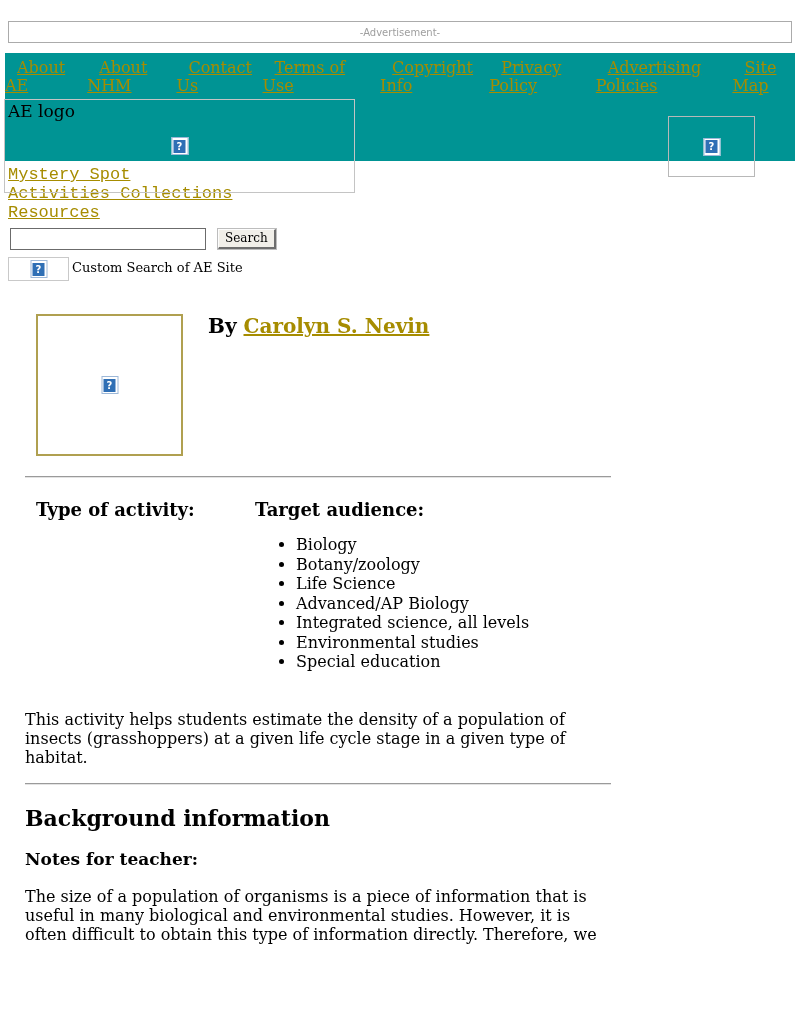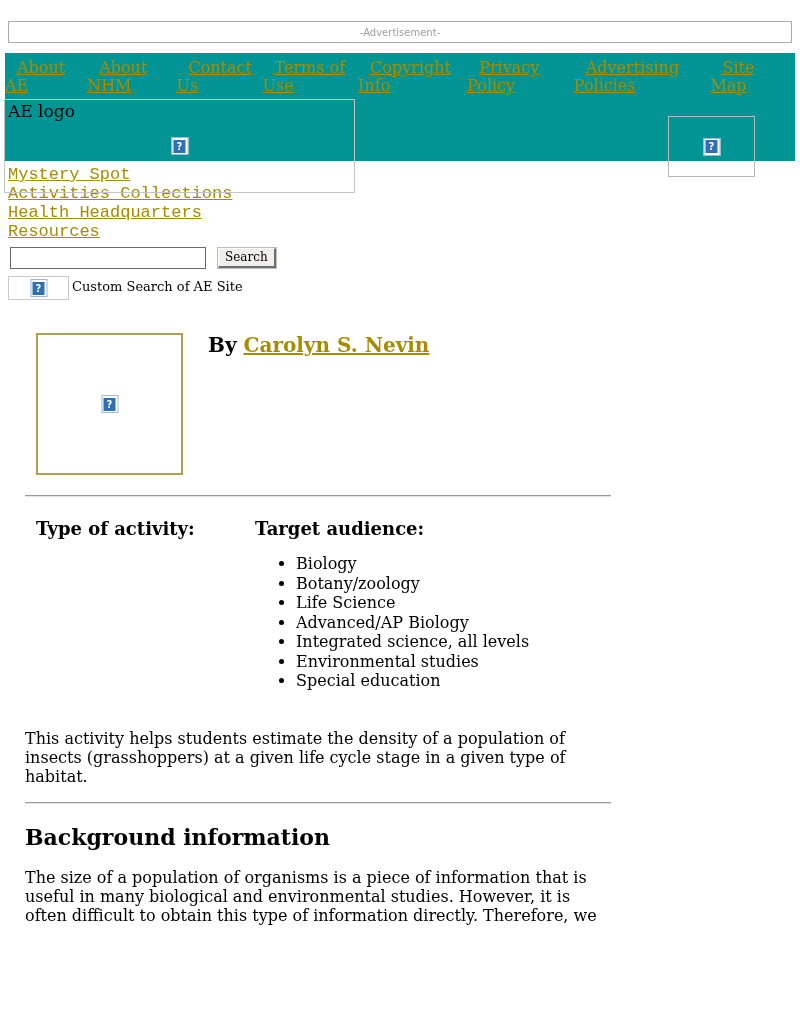--- a/index.html
+++ b/index.html
@@ -43,21 +43,21 @@
     font-size: 16px;
     line-height: 18px;
     white-space: pre-line;
     text-indent: 12px;
     text-align: left;
   }
   .nav-c1 { flex: 0 0 10.4%; }
   .nav-c2 { flex: 0 0 11.3%; }
   .nav-c3 { flex: 0 0 10.9%; }
   .nav-c4 { flex: 0 0 12.1%; }
-  .nav-c5 { flex: 0 0 13.8%; }
+  .nav-c5 { flex: 0 0 13.8%; margin-left: 22px; }
   .nav-c6 { flex: 0 0 13.5%; }
   .nav-c7 { flex: 0 0 17.3%; }
   .nav-c8 { flex: 0 0 10.7%; }
 
   .logo-box {
     position: absolute;
     left: -1px; top: 46px;
     width: 351px; height: 94px;
     border: 1px solid #c4c4c4;
     box-sizing: border-box;
@@ -234,21 +234,20 @@
   <div class="hdr-img-box">
     <span class="bicon center-icon">
         <span class="q">?</span>
       </span>
   </div>
 </div>
 
 <nav class="quick-links">
   <a href="#">Mystery Spot</a>
   <a href="#">Activities Collections</a>
-  <a href="#">Health Headquarters</a>
   <a href="#">Resources</a>
 </nav>
 
 <div class="search-row">
   <input type="text" class="search-input" value="" style="">
   <button class="search-btn">Search</button>
 </div>
 
 <div class="custom-row">
   <div class="custom-img-box">
@@ -289,15 +288,16 @@
       </ul>
     </div>
   </div>
 
   <p class="body-text intro">This activity helps students estimate the density of a population of insects (grasshoppers) at a given life cycle stage in a given type of habitat.</p>
 
   <hr class="divider divider2">
 
   <h2 class="bg-head">Background information</h2>
 
+  <h4 class="notes-head">Notes for teacher:</h4>
 
   <p class="body-text notes-para">The size of a population of organisms is a piece of information that is useful in many biological and environmental studies. However, it is often difficult to obtain this type of information directly. Therefore, we</p>
 </main>
 
 </body></html>

